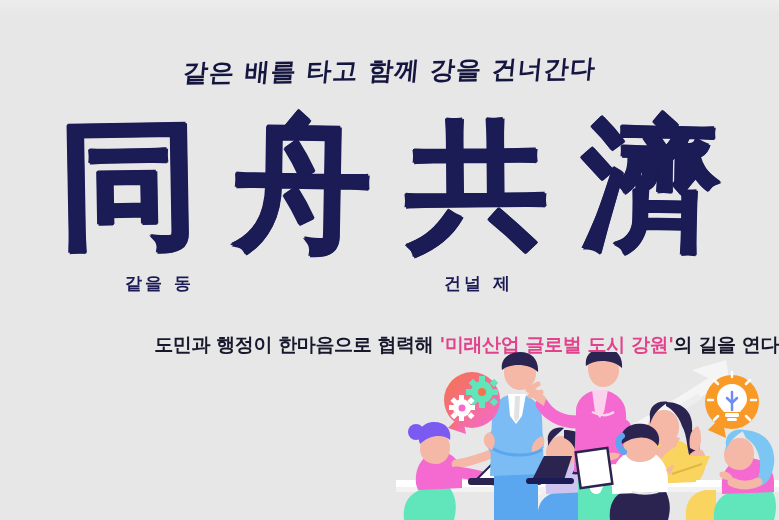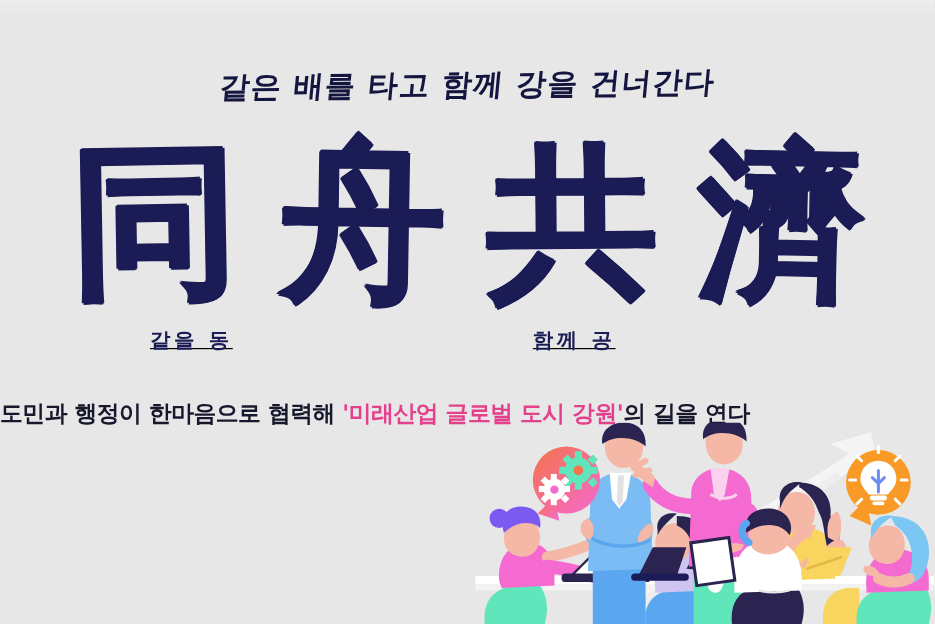--- a/index.html
+++ b/index.html
@@ -55,37 +55,36 @@
   }
   .glyph.g1{ transform:rotate(-1deg) scale(1.02,1.0); }
   .glyph.g2{ transform:rotate(1deg) scale(0.99,1.04); }
   .glyph.g3{ transform:rotate(-0.5deg) scale(1.03,0.98); }
   .glyph.g4{ transform:rotate(1.2deg) scale(1.0,1.03); }
 
   
   .readings{
     position:absolute; left:0; top:272px; width:638px; height:26px;
     display:flex;
-    text-decoration:underline;
   }
   .reading{
     flex:1 1 0;
     text-align:center;
     color:#1b1c55;
     font-family:"DejaVu Sans", sans-serif;
     font-size:17px;
     font-weight:700;
     letter-spacing:3px;
     white-space:nowrap;
   }
 
   
   .subtitle{
     position:absolute; left:0; top:332px; width:779px;
-    text-align:left;
+    text-align:right;
     color:#17182c;
     font-family:"DejaVu Sans", sans-serif;
     font-size:19px;
     font-weight:700;
     letter-spacing:-0.4px;
     white-space:nowrap;
   }
   .subtitle .hl{ color:#e4418c; }
 
   
@@ -107,21 +106,21 @@
 
   <div class="calligraphy">
     <span class="glyph g1">同</span>
     <span class="glyph g2">舟</span>
     <span class="glyph g3">共</span>
     <span class="glyph g4">濟</span>
   </div>
 
   <div class="readings">
     <div class="reading">같을 동</div>
-    <div class="reading">함께 공</div>
+    <div class="reading">건널 제</div>
   </div>
 
   <div class="subtitle"><span>도민과 행정이 한마음으로 협력해 </span><span class="hl">'미래산업 글로벌 도시 강원'</span><span>의 길을 연다</span></div>
 
   <div class="illustration">
     <svg width="383" height="168" viewBox="0 0 383 168" xmlns="http://www.w3.org/2000/svg">
       <defs>
         <linearGradient id="gearGrad" x1="0" y1="0" x2="1" y2="1">
           <stop offset="0%" stop-color="#f4734a"></stop>
           <stop offset="100%" stop-color="#f56ad0"></stop>

